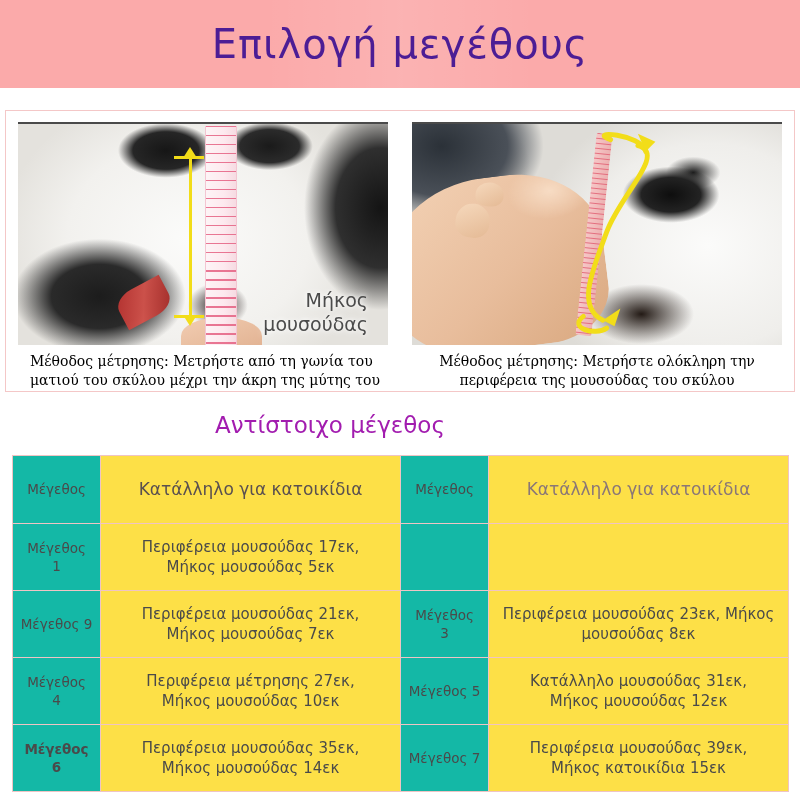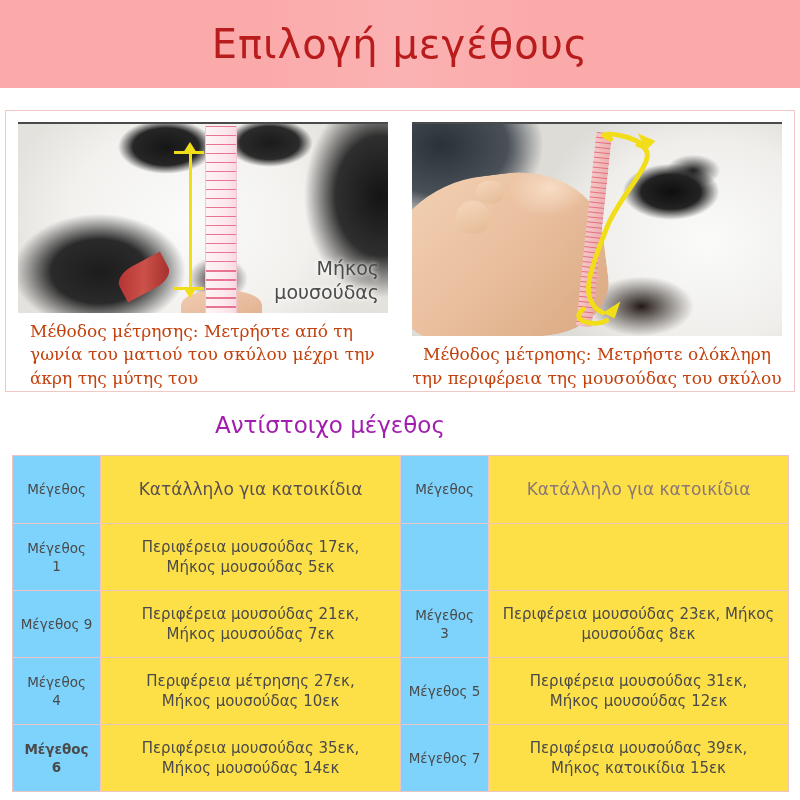--- a/index.html
+++ b/index.html
@@ -34,21 +34,21 @@
     content: "";
     position: absolute;
     left: 33%; top: 0;
     width: 34%; height: 100%;
     background: linear-gradient(90deg, rgba(255,255,255,0.00), rgba(255,255,255,0.10), rgba(255,255,255,0.00));
     pointer-events: none;
   }
   .header-title {
     position: relative;
     z-index: 2;
-    color: #b91c1c;
+    color: #4c1d95;
     font-size: 40px;
     font-weight: 400;
     letter-spacing: 1px;
     line-height: 1;
     white-space: nowrap;
   }
 
   
   .images-panel {
     position: absolute;
@@ -139,21 +139,21 @@
     position: absolute;
     left: 42.2%;
     width: 30px; height: 3px;
     background: #f2dd19;
   }
   .arrow-cap.top { top: 14.4%; }
   .arrow-cap.bottom { top: 86.6%; }
 
   .photo-label {
     position: absolute;
-    right: 9px; bottom: 8px;
+    right: 20px; bottom: 8px;
     color: #4b4b4b;
     font-size: 19px;
     line-height: 1.25;
     text-align: right;
     text-shadow: 0 0 4px rgba(255,255,255,.95), 0 0 8px rgba(255,255,255,.9);
   }
 
   
   .photo-right-bg {
     position: absolute; inset: 0;
@@ -201,22 +201,22 @@
       repeating-linear-gradient(to bottom, rgba(226,102,120,.85) 0 1.4px, rgba(255,255,255,0) 1.4px 5px),
       linear-gradient(90deg, #f7cccc, #eeb5b5);
     transform: rotate(12deg);
   }
   .loop-svg { position: absolute; inset: 0; width: 100%; height: 100%; }
 
   
   .caption {
     margin-top: 7px;
     width: 100%;
-    color: #c2410c;
-    font-size: 17px;
+    color: #000000;
+    font-size: 14px;
     line-height: 1.4;
     text-align: center;
     font-family: "DejaVu Serif", "Liberation Serif", serif;
   }
   .caption.left-cap { text-align: left; padding-left: 12px; }
 
   
   .section-heading {
     position: absolute;
     left: 0; top: 412px;
@@ -236,21 +236,21 @@
     table-layout: fixed;
   }
   .size-table td {
     border: 1px solid #efc4c4;
     color: #4a4a4a;
     text-align: center;
     vertical-align: middle;
     line-height: 1.35;
     padding: 4px 6px;
   }
-  .col-size  { width: 88px;  background: #7dd3fc; font-size: 13.5px; }
+  .col-size  { width: 88px;  background: #14b8a6; font-size: 13.5px; }
   .col-desc  { width: 300px; background: #fde047; font-size: 15px; }
 
   .size-table tr.header-row td { height: 68px; }
   .size-table tr.header-row .col-size { font-size: 13.5px; color: #4a4a4a; }
   .size-table tr.header-row .col-desc { font-size: 17px; color: #5a5050; }
   .size-table tr.header-row td:nth-child(4) { color: #8a7777; }
 
   .size-table tr.data-row td { height: 67px; }
 
   .tone-dark  { color: #3b3b3b; }
@@ -369,21 +369,21 @@
         </td>
         <td class="col-desc tone-dark">
           <span class="nowrap-line">Περιφέρεια μέτρησης 27εκ,</span>
           <span class="nowrap-line">Μήκος μουσούδας 10εκ</span>
         </td>
         <td class="col-size tone-light">
           <span class="nowrap-line">Μέγεθος 5</span>
           <span class="nowrap-line"></span>
         </td>
         <td class="col-desc tone-dark">
-          <span class="nowrap-line">Περιφέρεια μουσούδας 31εκ,</span>
+          <span class="nowrap-line">Κατάλληλο μουσούδας 31εκ,</span>
           <span class="nowrap-line">Μήκος μουσούδας 12εκ</span>
         </td>
       </tr>
 
       <tr class="data-row">
         <td class="col-size tone-bold">
           <span class="nowrap-line">Μέγεθος 6</span>
           <span class="nowrap-line"></span>
         </td>
         <td class="col-desc tone-dark">

